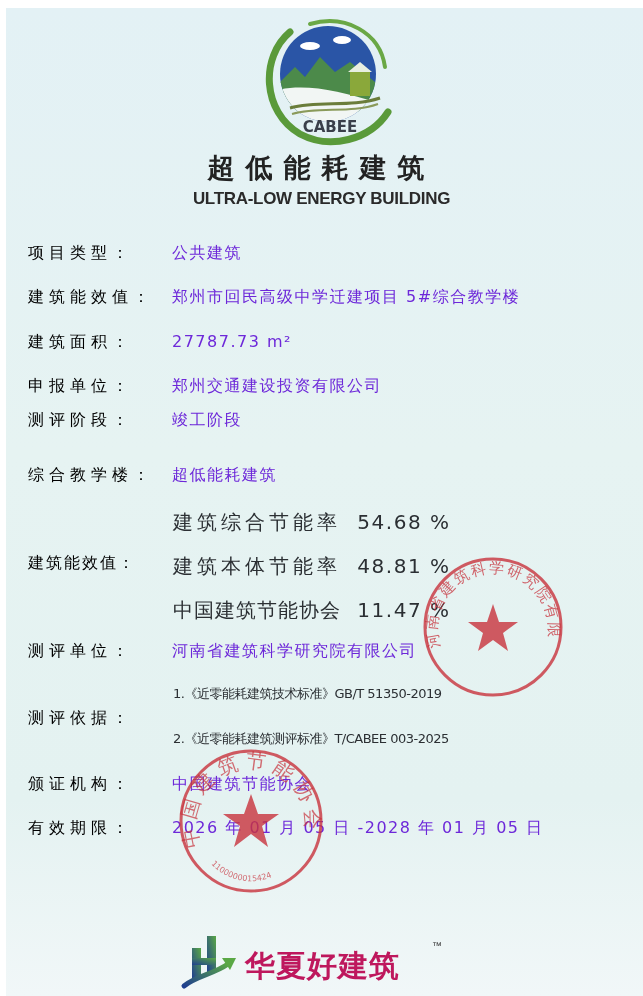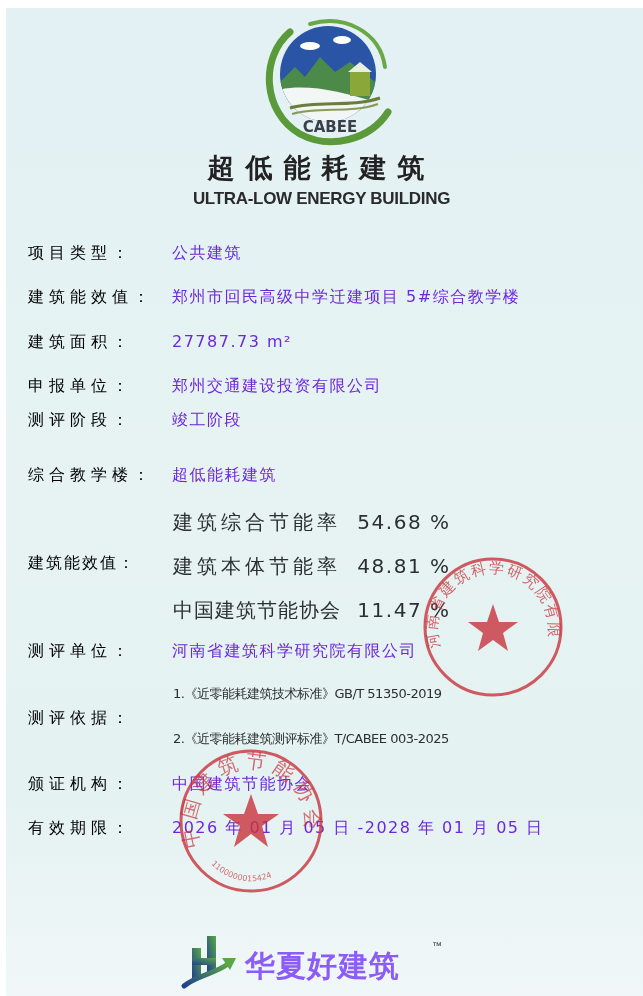--- a/index.html
+++ b/index.html
@@ -29,21 +29,21 @@
   .val { position: absolute; left: 144px; top: 0; letter-spacing: 1.5px; color: #6d28d9; }
   .sub { position: absolute; left: 173px; font-size: 20px; white-space: nowrap; }
   .sub .k { display: inline-block; width: 178px; letter-spacing: 4px; }
   .sub .k.tight { letter-spacing: 1px; }
   .sub .v { letter-spacing: 1.5px; }
   .std { position: absolute; left: 173px; font-size: 13px; white-space: nowrap; letter-spacing: -0.5px; }
   .stamp { position: absolute; }
   .brand-icon { position: absolute; left: 178px; top: 930px; width: 62px; height: 60px; }
   .brand-text {
     position: absolute; left: 245px; top: 946px; font-size: 30px; font-weight: bold;
-    color: #8b5cf6; letter-spacing: 1px;
+    color: #be185d; letter-spacing: 1px;
   }
   .tm { position: absolute; left: 432px; top: 940px; font-size: 10px; color: #333; font-family: "Liberation Sans", sans-serif; }
 </style>
 </head>
 <body>
 
 <div class="sheet"></div>
 
 <svg class="logo" viewBox="0 0 150 135">
   <defs>

